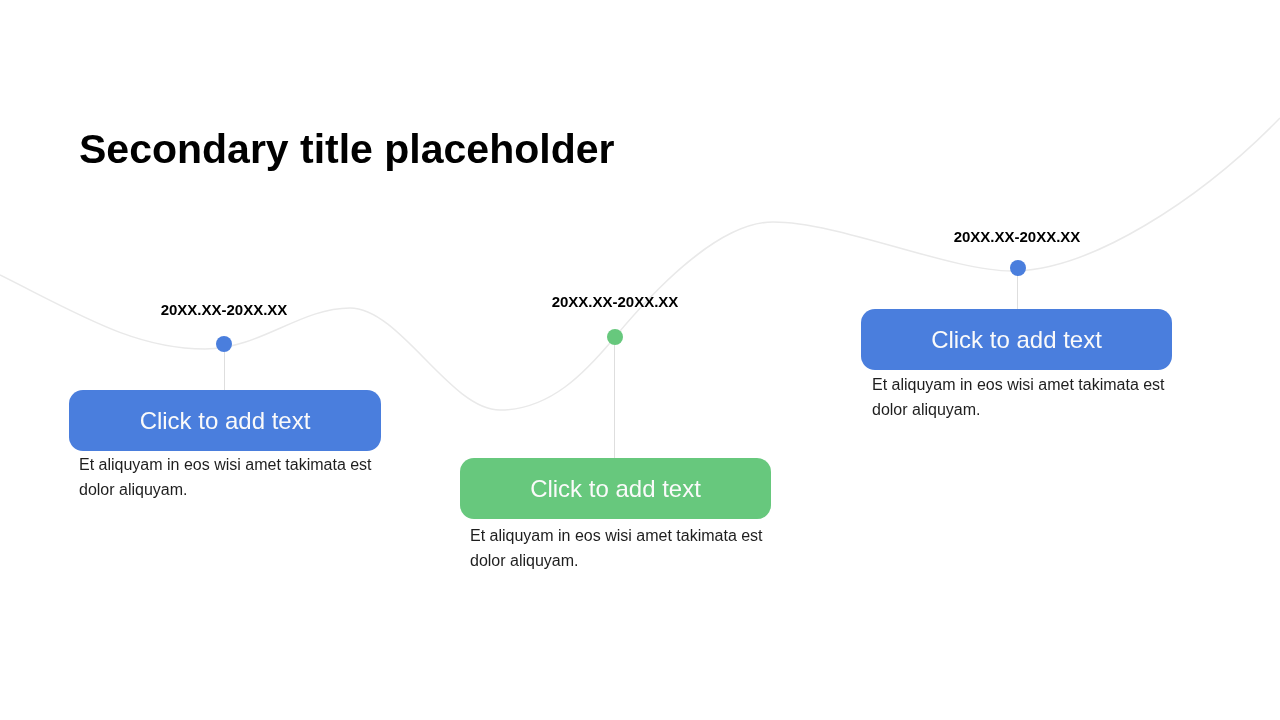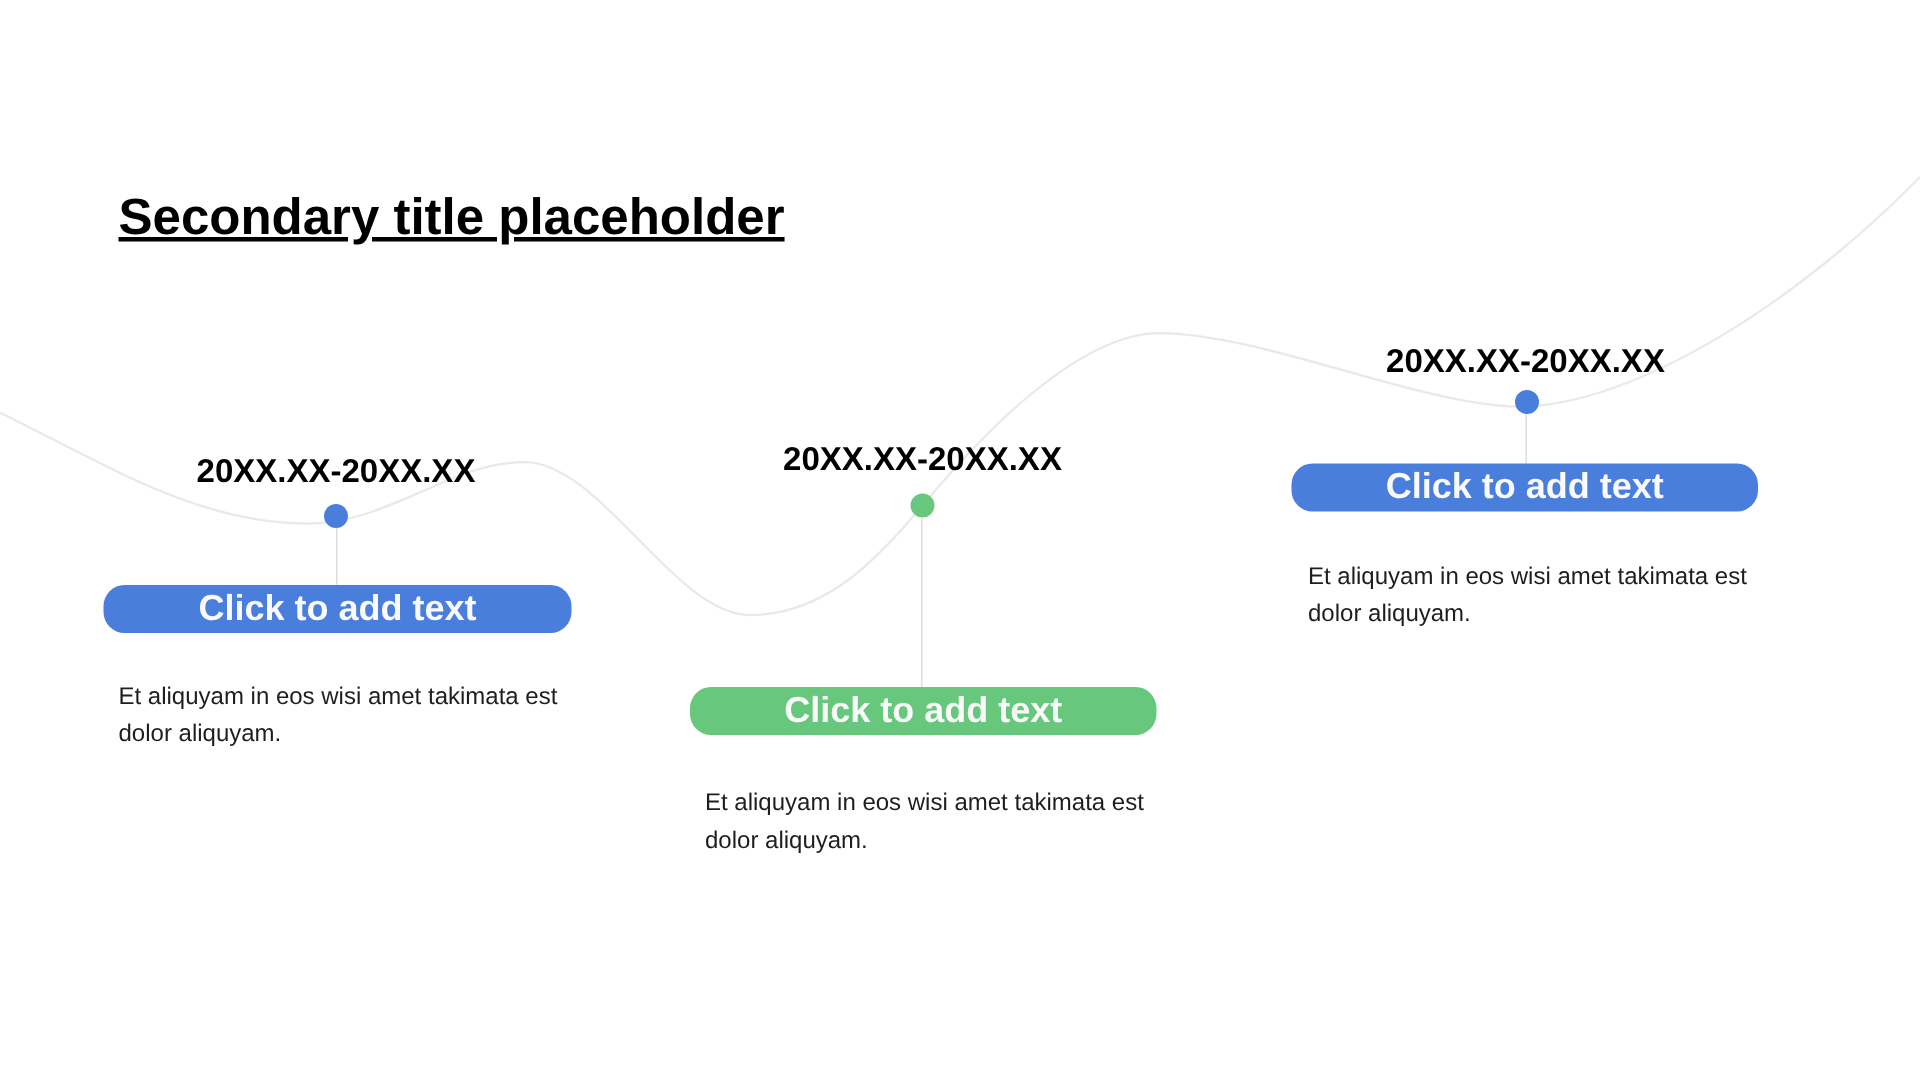--- a/index.html
+++ b/index.html
@@ -17,56 +17,55 @@
     background: #ffffff;
   }
   #curve-svg {
     position: absolute;
     left: 0; top: 0;
     width: 1280px; height: 720px;
   }
   .slide-title {
     position: absolute;
     left: 79px; top: 126px;
-    font-size: 34px;
+    font-size: 41px;
     font-weight: bold;
     color: #000000;
     white-space: nowrap;
     letter-spacing: 0;
-    text-decoration: underline;
   }
   .date-label {
     position: absolute;
     width: 300px;
     text-align: center;
-    font-size: 22px;
+    font-size: 15px;
     font-weight: bold;
     color: #000000;
     white-space: nowrap;
   }
   .dot {
     position: absolute;
     width: 16px; height: 16px;
     border-radius: 50%;
   }
   .connector {
     position: absolute;
     width: 1px;
   }
   .cta-button {
     position: absolute;
-    width: 311px; height: 32px;
+    width: 311px; height: 61px;
     border-radius: 14px;
     border: none;
     display: flex;
     align-items: center;
     justify-content: center;
     font-family: "Liberation Sans", sans-serif;
     font-size: 24px;
-    font-weight: bold;
+    font-weight: normal;
     color: #fafafa;
     cursor: pointer;
   }
   .body-text {
     position: absolute;
     width: 305px;
     font-size: 16px;
     line-height: 25px;
     color: #1e1e1e;
   }

